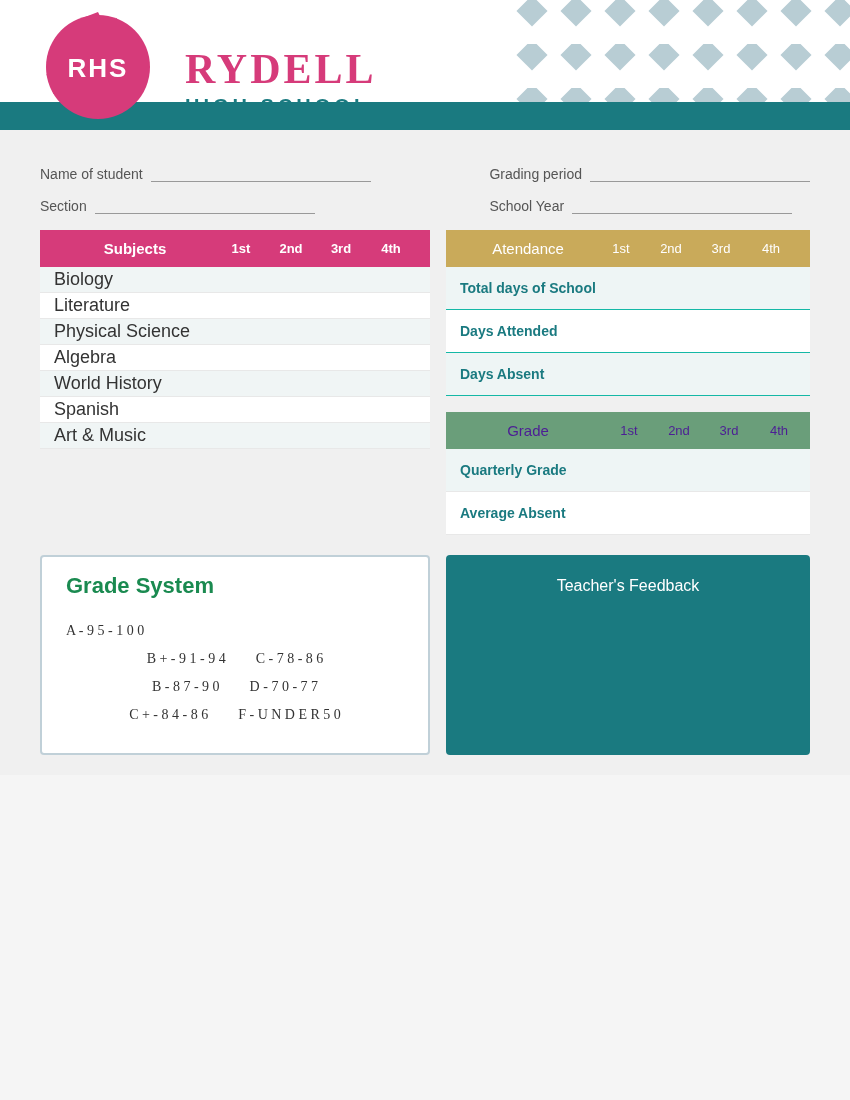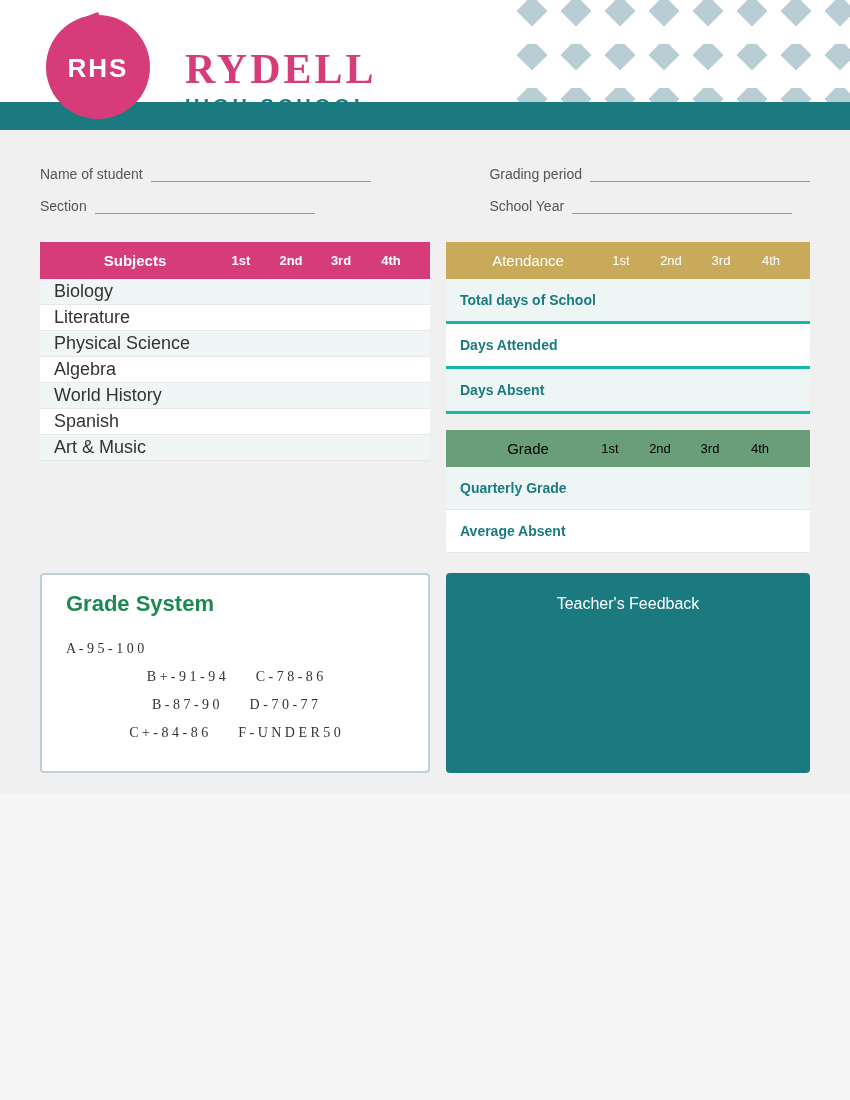--- a/index.html
+++ b/index.html
@@ -74,21 +74,21 @@
     
     .content {
       padding: 20px 40px;
       background: #f0f0f0;
     }
 
     
     .form-fields {
       display: flex;
       justify-content: space-between;
-      padding: 16px 0 28px 0;
+      padding: 16px 0 16px 0;
     }
 
     .form-left, .form-right {
       display: flex;
       flex-direction: column;
       gap: 16px;
     }
 
     .field-label {
       font-size: 14px;
@@ -162,34 +162,34 @@
     .attendance-header span {
       text-align: center;
     }
 
     .attendance-row {
       background: white;
       padding: 13px 14px;
       font-size: 14px;
       color: #1a7a80;
       font-weight: 600;
-      border-bottom: 3px solid #14b8a6;
+      border-bottom: 1px solid #14b8a6;
     }
 
     .attendance-row:nth-child(even) {
       background: #eef5f5;
     }
 
     
     .grade-header {
       background: #6a9e7a;
-      color: #000000;
+      color: #4c1d95;
       display: grid;
       grid-template-columns: 1fr 50px 50px 50px 50px;
-      padding: 10px 25px;
+      padding: 10px 6px;
       font-size: 15px;
       align-items: center;
       margin-top: 16px;
     }
 
     .grade-header span {
       text-align: center;
     }
 
     .grade-row {

